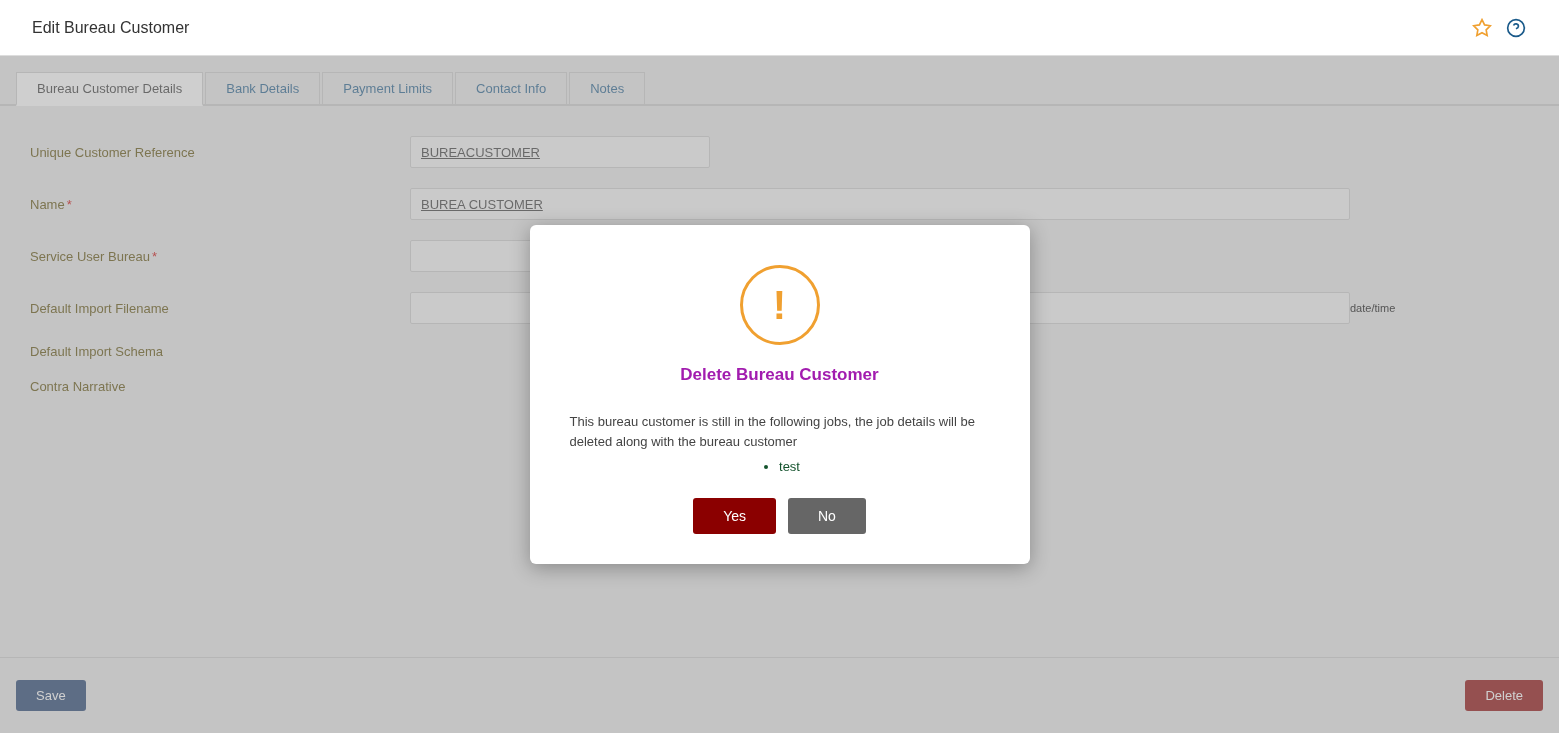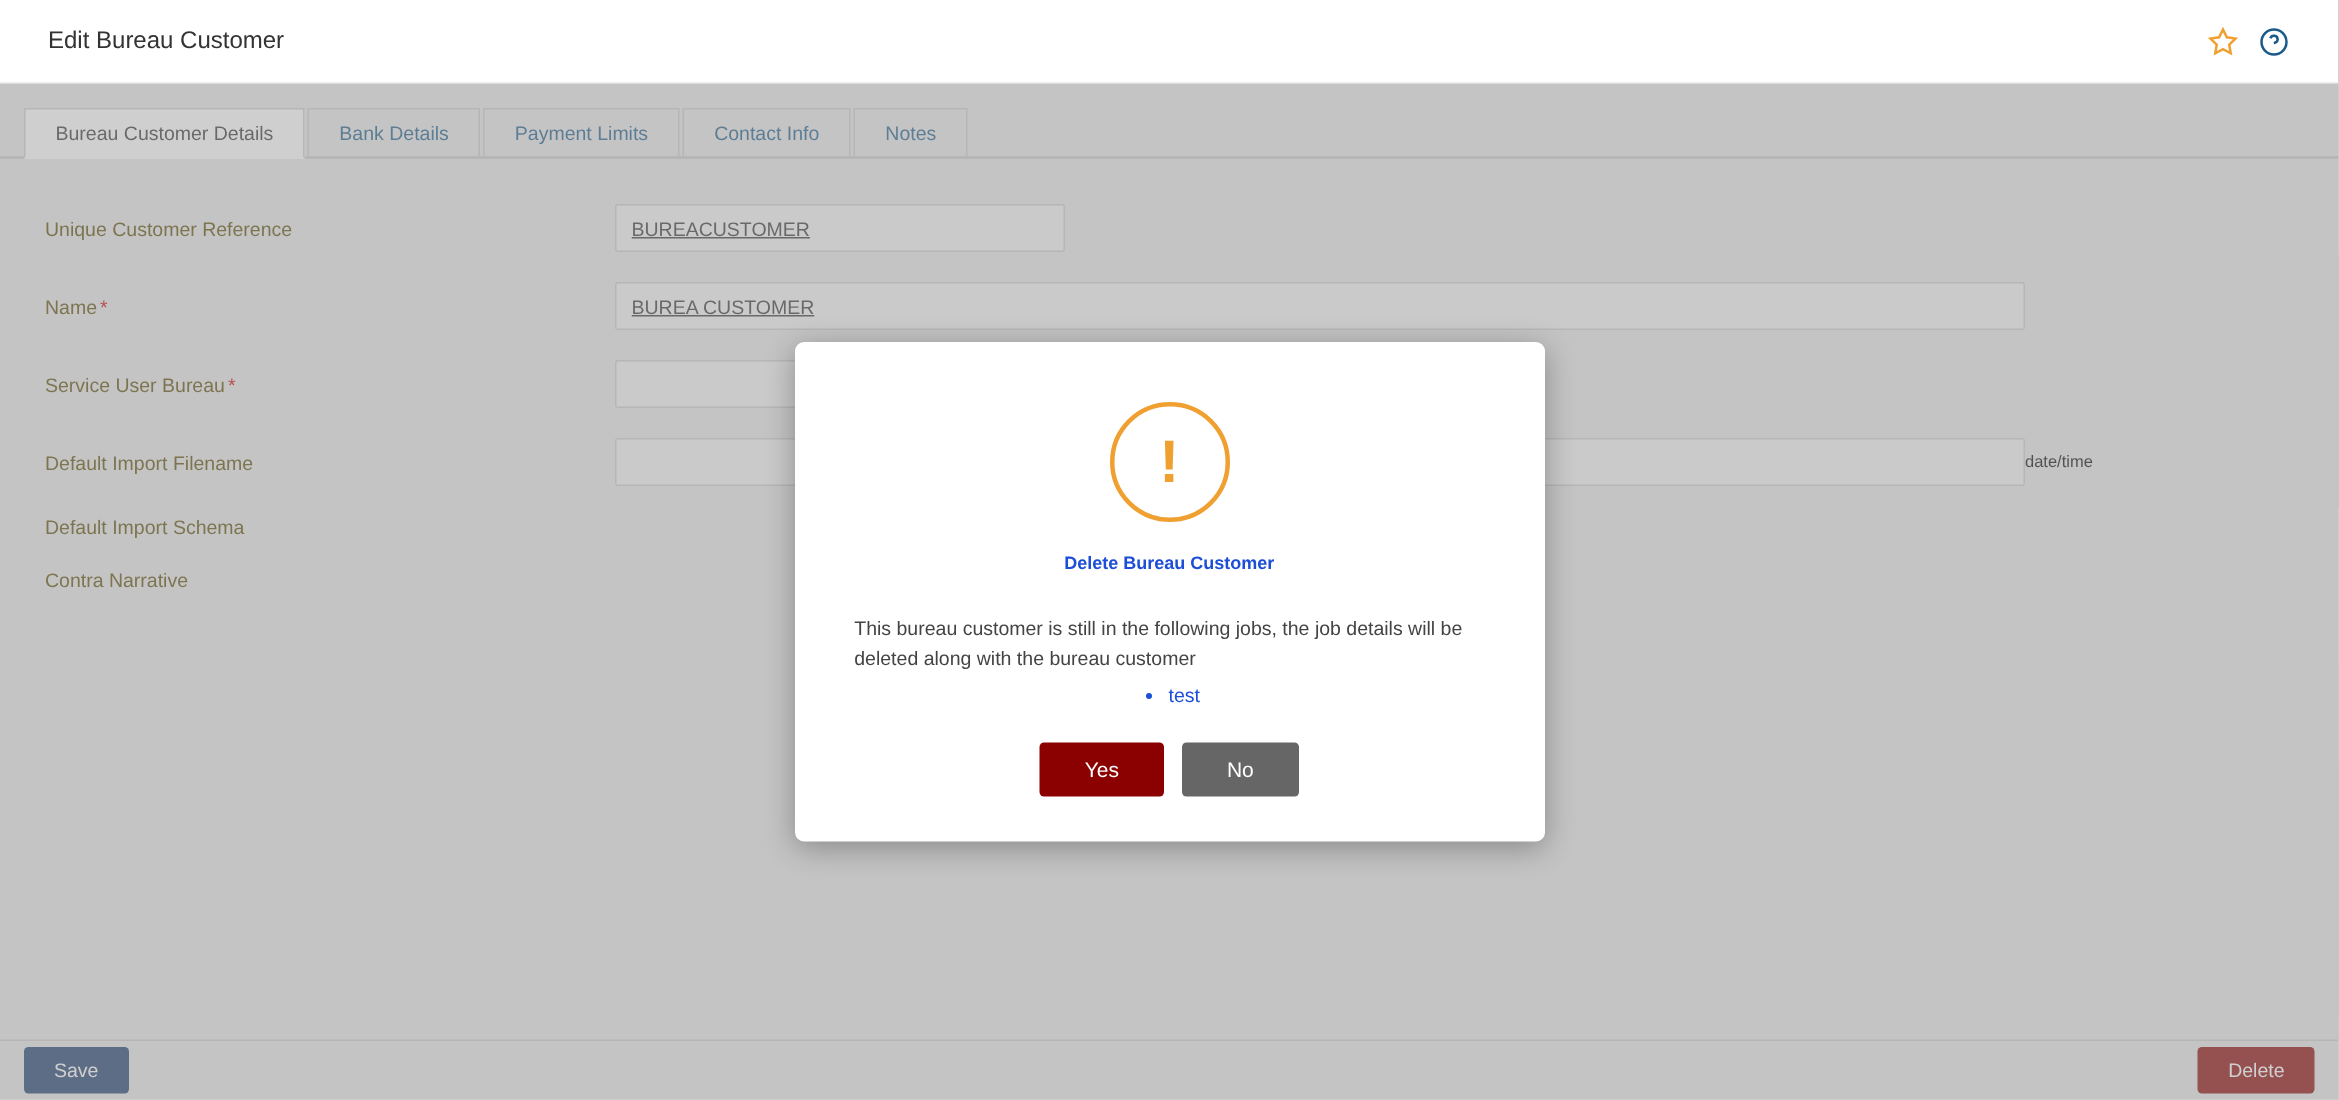--- a/index.html
+++ b/index.html
@@ -116,21 +116,21 @@
     }
 
     
     .bottom-bar {
       position: absolute;
       bottom: 0;
       left: 0;
       right: 0;
       background: #e8e8e8;
       border-top: 1px solid #ccc;
-      padding: 4px 16px;
+      padding: 22px 16px;
       display: flex;
       justify-content: space-between;
       align-items: center;
     }
     .btn-save {
       background: #1a3a6b;
       color: #fff;
       border: none;
       padding: 8px 20px;
       cursor: pointer;
@@ -177,39 +177,39 @@
       justify-content: center;
       margin-bottom: 20px;
     }
     .modal-icon span {
       font-size: 40px;
       color: #f0a030;
       font-weight: bold;
       line-height: 1;
     }
     .modal-title {
-      font-size: 12px;
+      font-size: 17px;
       font-weight: bold;
-      color: #1d4ed8;
+      color: #a21caf;
       margin-bottom: 27px;
       text-align: center;
     }
     .modal-message {
       font-size: 13px;
       color: #444;
       text-align: left;
       margin-bottom: 8px;
       line-height: 1.5;
     }
     .modal-list {
       list-style: disc;
       margin-left: 20px;
       margin-bottom: 24px;
       font-size: 13px;
-      color: #1d4ed8;
+      color: #14532d;
     }
     .modal-buttons {
       display: flex;
       gap: 12px;
     }
     .btn-yes {
       background: #8b0000;
       color: #fff;
       border: none;
       padding: 10px 30px;

